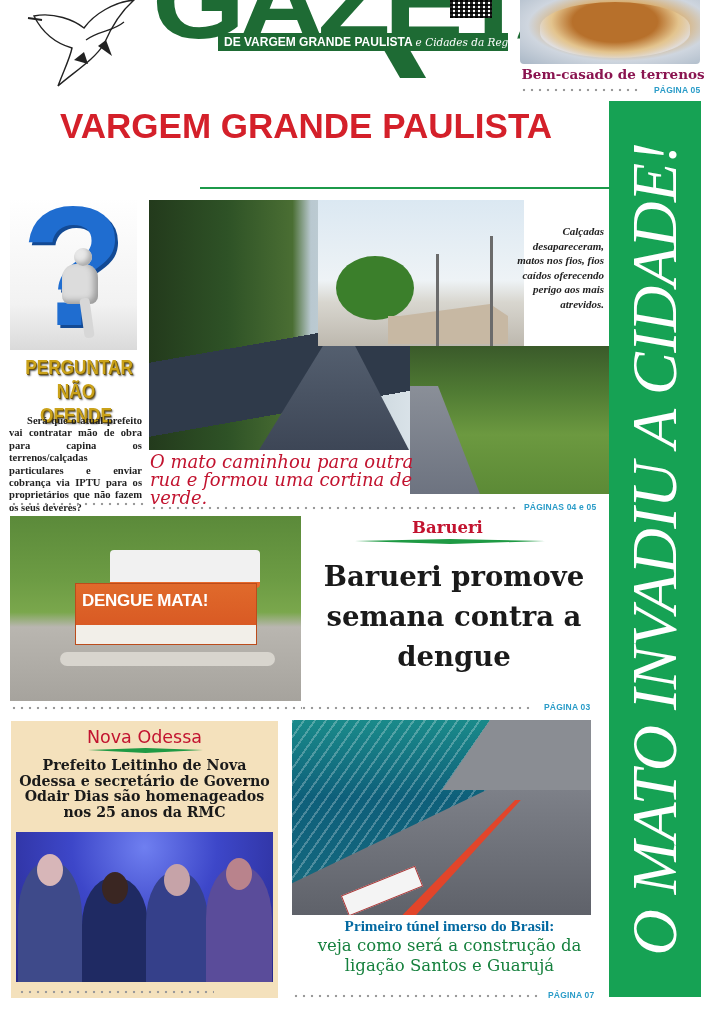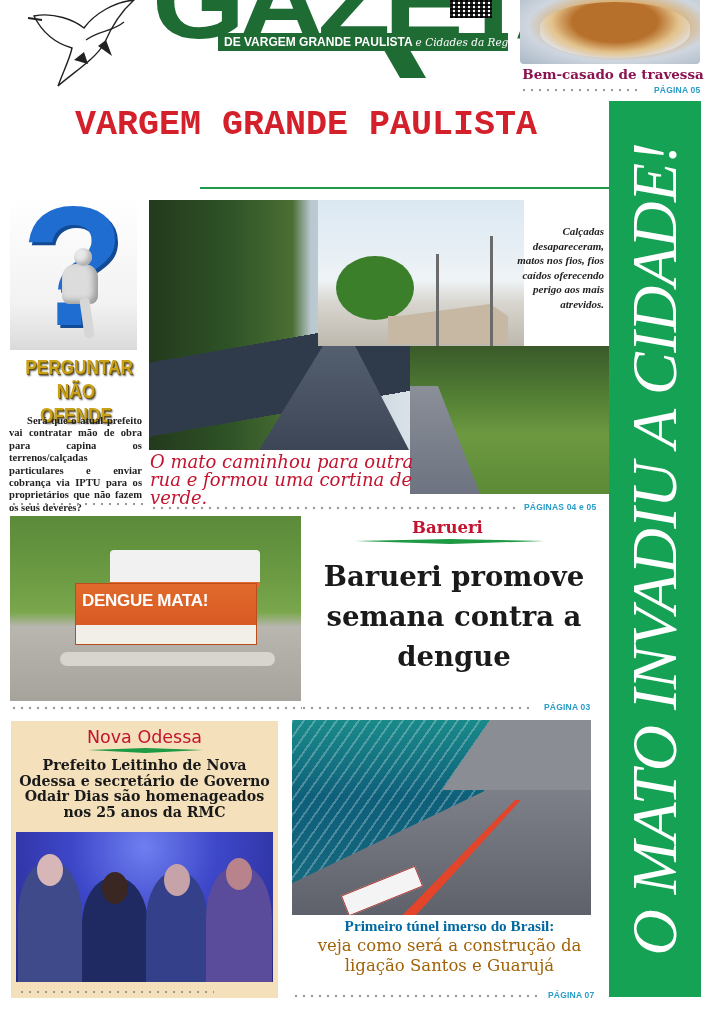--- a/index.html
+++ b/index.html
@@ -37,21 +37,21 @@
   .page-ref { font-family: "Liberation Sans", sans-serif; font-weight: bold; font-size: 8.5px; color: #2a9cc8;
     letter-spacing: 0.2px; white-space: nowrap; }
 
   
   .vbanner { left: 609px; top: 101px; width: 92px; height: 896px; background: #16a254; }
   .vbanner-text { left: 609px; top: 101px; width: 92px; height: 896px; display: flex; align-items: center; justify-content: center; }
   .vbanner-text span { display: block; transform: rotate(-90deg); white-space: nowrap; color: #ffffff;
     font-family: "Liberation Serif", serif; font-style: italic; font-size: 64px; letter-spacing: -0.5px; }
 
   
-  .h1 { left: 0; top: 106px; width: 612px; text-align: center; font-family: Liberation Mono, monospace;
+  .h1 { left: 0; top: 106px; width: 612px; text-align: center; font-family: Liberation Sans, sans-serif;
     font-weight: bold; font-size: 35px; line-height: 39px; color: #d4202a; }
   .h1 .green { color: #1c9a4a; }
   .h1-rule { left: 200px; top: 187px; width: 410px; height: 2px; background: #1c9a4a; }
 
   
   .qm-box { left: 10px; top: 198px; width: 127px; height: 152px;
     background: linear-gradient(180deg, #ffffff 0%, #f2f2f2 70%, #dadada 100%); }
   .qm-glyph { left: 18px; top: 186px; width: 110px; height: 160px; font-family: "Liberation Sans", sans-serif;
     font-weight: bold; font-size: 170px; line-height: 160px; color: #1f6dd0; text-align: center;
     text-shadow: 3px 3px 0 #134a94; }
@@ -120,21 +120,21 @@
     background: repeating-linear-gradient(125deg, rgba(255,255,255,0.25) 0 2px, transparent 2px 9px),
       linear-gradient(180deg, #1a8a8a 0%, #0e5f7a 40%, #12657d 70%, #1a6f7e 100%); }
   .tunnel-road { position: absolute; left: -10px; top: 70px; width: 330px; height: 140px;
     background: linear-gradient(180deg, #7d8088 0%, #5b5e66 100%); clip-path: polygon(62% 0, 96% 0, 100% 100%, 0 100%, 0 70%); }
   .tunnel-redlane { position: absolute; left: 100px; top: 80px; width: 140px; height: 120px; background: #e2452a; clip-path: polygon(88% 0, 92% 0, 14% 100%, 4% 100%); }
   .tunnel-roof { position: absolute; left: 150px; top: 0; width: 160px; height: 70px; background: #8a8d93; clip-path: polygon(30% 0, 100% 0, 100% 100%, 0 100%); }
   .tram { position: absolute; left: 50px; top: 160px; width: 80px; height: 22px; background: #f4f4f4; border: 1px solid #a33; transform: rotate(-22deg); }
   .tunnel-cap1 { left: 292px; top: 917px; width: 315px; font-family: Liberation Serif, serif; font-weight: bold;
     font-size: 15.2px; line-height: 18px; color: #0369a1; text-align: center; white-space: nowrap; }
   .tunnel-cap2 { left: 292px; top: 936px; width: 315px; font-family: "DejaVu Serif", serif;
-    font-size: 16.5px; line-height: 20px; color: #a16207; text-align: center; }
+    font-size: 16.5px; line-height: 20px; color: #15803d; text-align: center; }
 </style>
 </head>
 <body>
 
 <div class="abs masthead">
   <svg class="abs bird" viewBox="0 0 140 92">
     <path d="M20 16 C40 12 60 20 70 28 C80 14 100 2 120 0 C104 14 96 30 90 44 C80 60 60 72 44 86 C50 70 56 58 58 48 C44 44 30 36 20 16 Z" fill="none" stroke="#222" stroke-width="1.4"></path>
     <path d="M72 40 C86 30 98 32 110 22" fill="none" stroke="#222" stroke-width="1.2"></path>
     <path d="M84 46 L98 56 L92 40 Z" fill="#222"></path>
     <path d="M60 60 L70 52 L74 64 Z" fill="#222"></path>
@@ -144,21 +144,21 @@
   <div class="abs logo-leg"></div>
   <div class="abs qr"></div>
   <div class="abs subtitle-band">
     <span>DE VARGEM GRANDE PAULISTA</span>
     <span class="script">e Cidades da Região</span>
   </div>
 </div>
 
 <div class="abs promo-img"></div>
 <div class="abs promo-dish"></div>
-<div class="abs promo-title">Bem-casado de travessa</div>
+<div class="abs promo-title">Bem-casado de terrenos</div>
 <div class="abs dots" style="left:520px;top:88px;width:120px;"></div>
 <div class="abs page-ref" style="left:654px;top:85px;">PÁGINA 05</div>
 
 <div class="abs vbanner"></div>
 <div class="abs vbanner-text">
   <span>O MATO INVADIU A CIDADE!</span>
 </div>
 
 <div class="abs h1">
   <div>VARGEM GRANDE PAULISTA</div>

